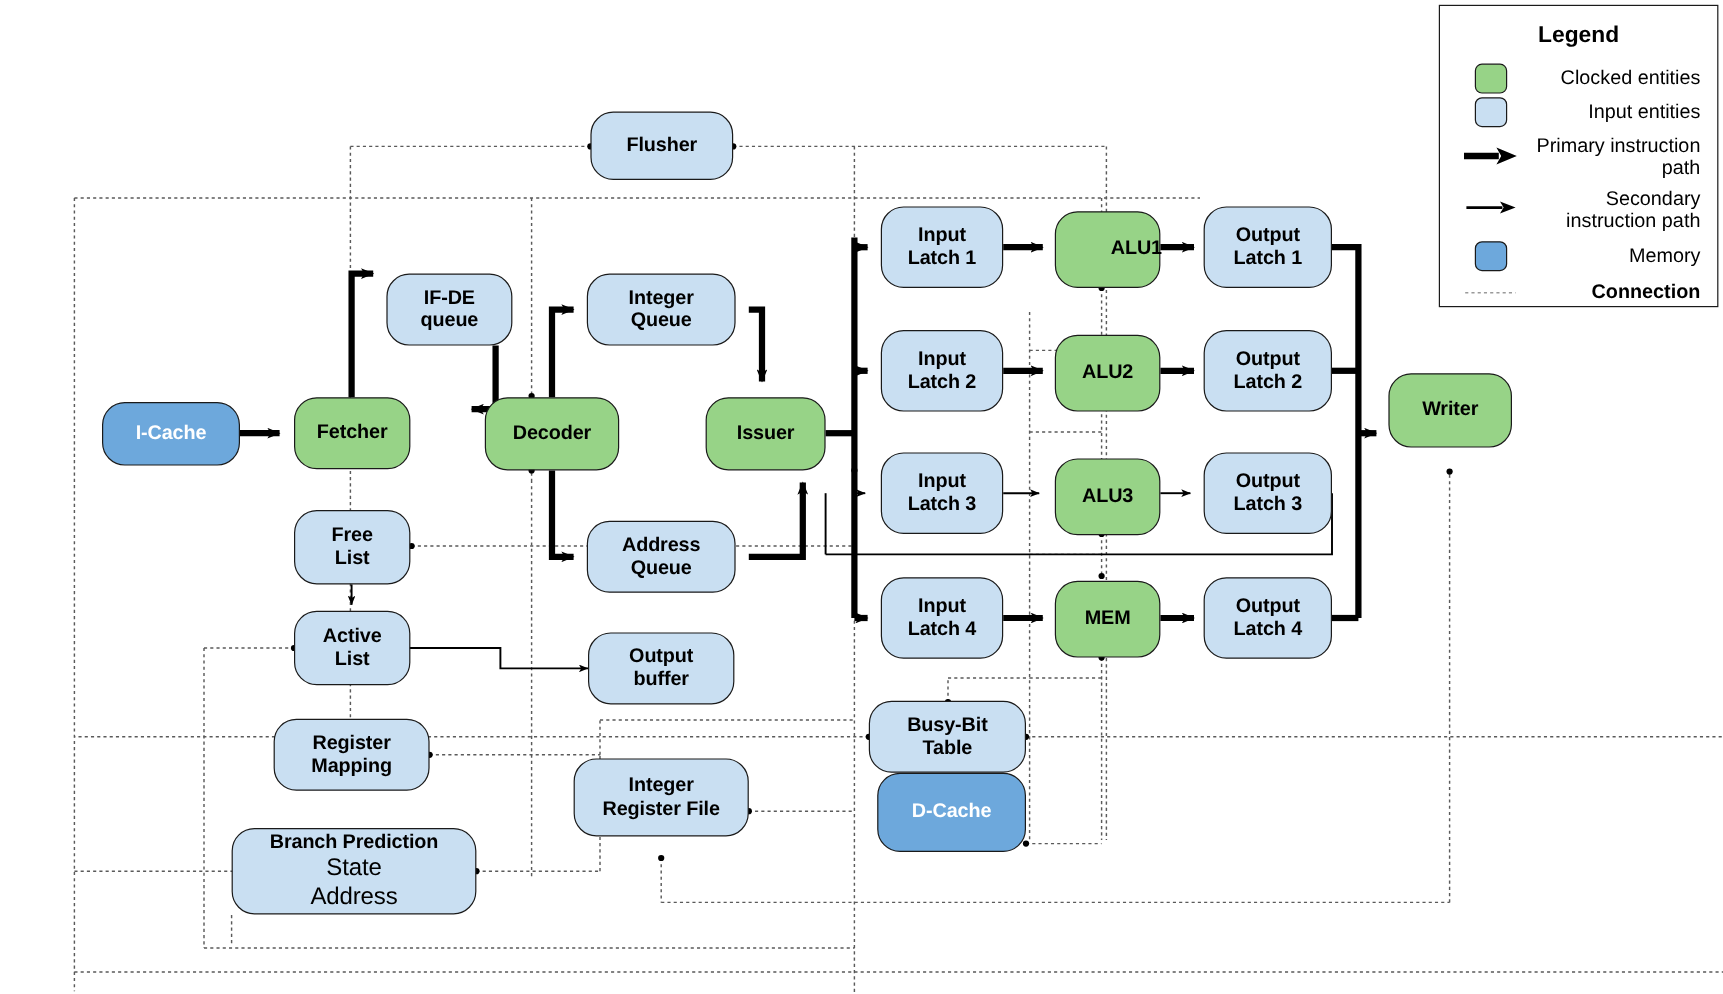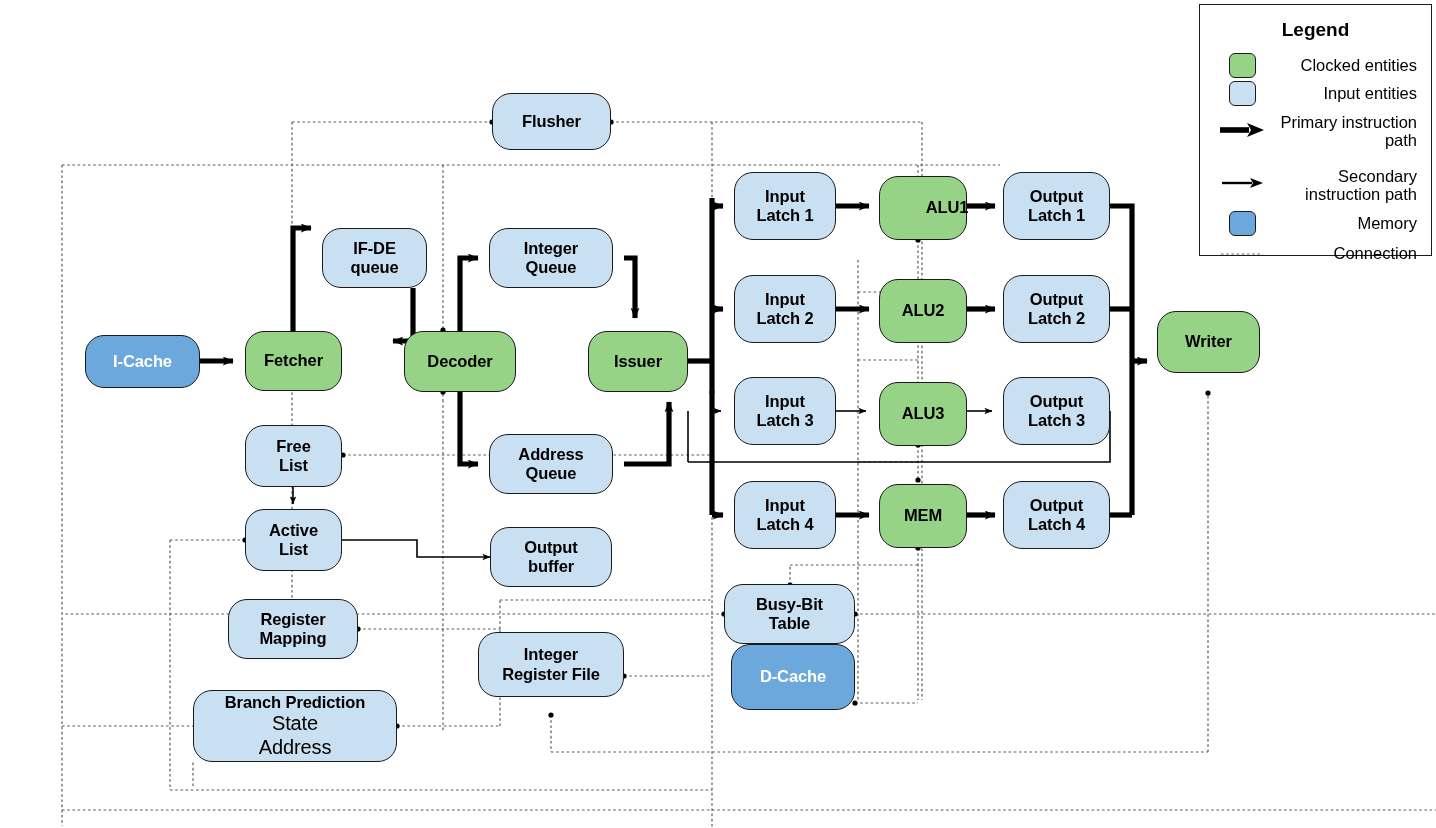--- a/index.html
+++ b/index.html
@@ -407,38 +407,38 @@
     <div class="lg-row" style="margin-top:7px; align-items:flex-start;">
       <div class="lg-sym" style="order:0; padding-top:9px;">
         <svg width="46" height="16" viewBox="0 0 46 16">
           <path d="M1,8 L30,8" stroke="#000" stroke-width="5.6" fill="none"></path>
           <path d="M28,1 L45,8 L28,15 L32,8 Z" fill="#000"></path>
         </svg>
       </div>
       <div class="lg-lbl" style="order:1;">Primary instruction path</div>
     </div>
 
-    <div class="lg-row" style="margin-top:18px; align-items:flex-start;">
+    <div class="lg-row" style="margin-top:8px; align-items:flex-start;">
       <div class="lg-sym" style="order:0; padding-top:9px;">
         <svg width="46" height="14" viewBox="0 0 46 14">
           <path d="M3,7 L33,7" stroke="#000" stroke-width="2.4" fill="none"></path>
           <path d="M31,2 L44,7 L31,12 L34,7 Z" fill="#000"></path>
         </svg>
       </div>
       <div class="lg-lbl" style="order:1;">Secondary instruction path</div>
     </div>
 
     <div class="lg-row" style="margin-top:7px;">
       <div class="lg-sym" style="order:0;">
         <span class="swatch sw-blue"></span>
       </div>
       <div class="lg-lbl" style="order:1;">Memory</div>
     </div>
 
-    <div class="lg-row" style="margin-top:6px;">
+    <div class="lg-row" style="margin-top:6px;font-weight:bold;">
       <div class="lg-sym" style="order:0;">
         <svg width="46" height="8" viewBox="0 0 46 8">
           <path d="M2,4 L44,4" stroke="#9a9a9a" stroke-width="1.3" fill="none" stroke-dasharray="2.6,2.6"></path>
         </svg>
       </div>
       <div class="lg-lbl" style="order:1;">Connection</div>
     </div>
   </div>
 
 </div>

